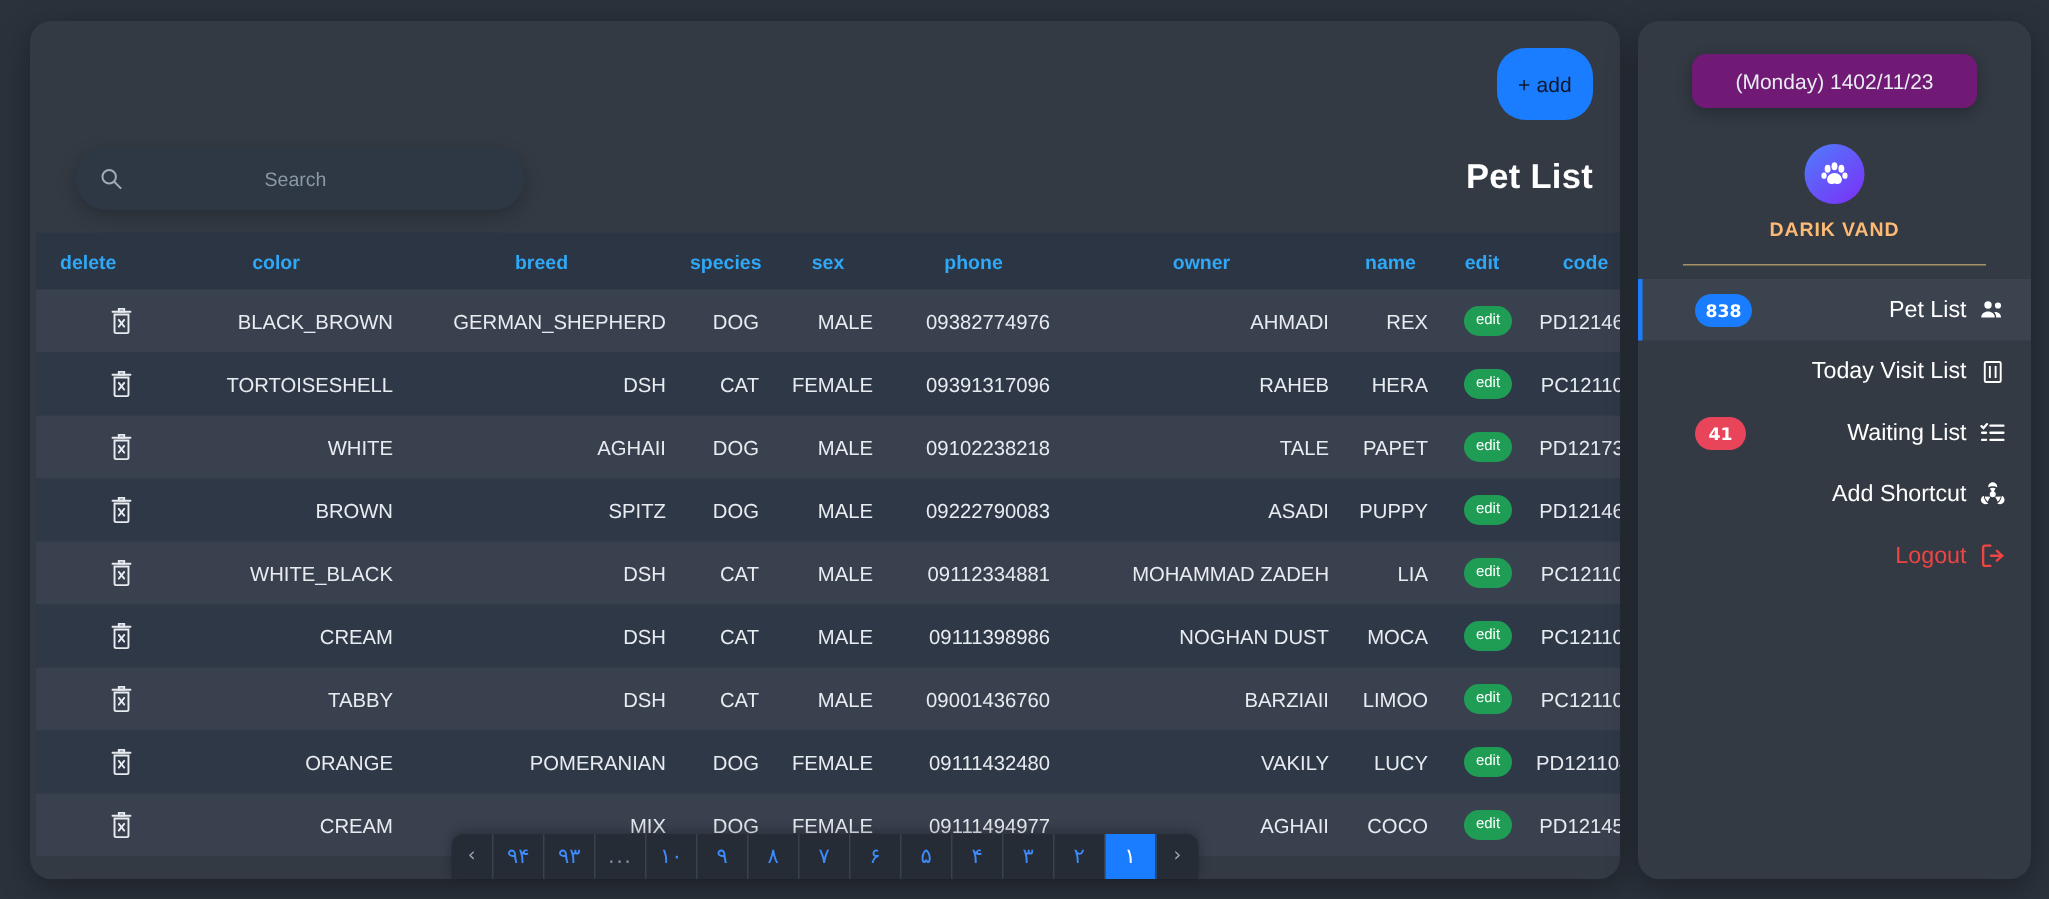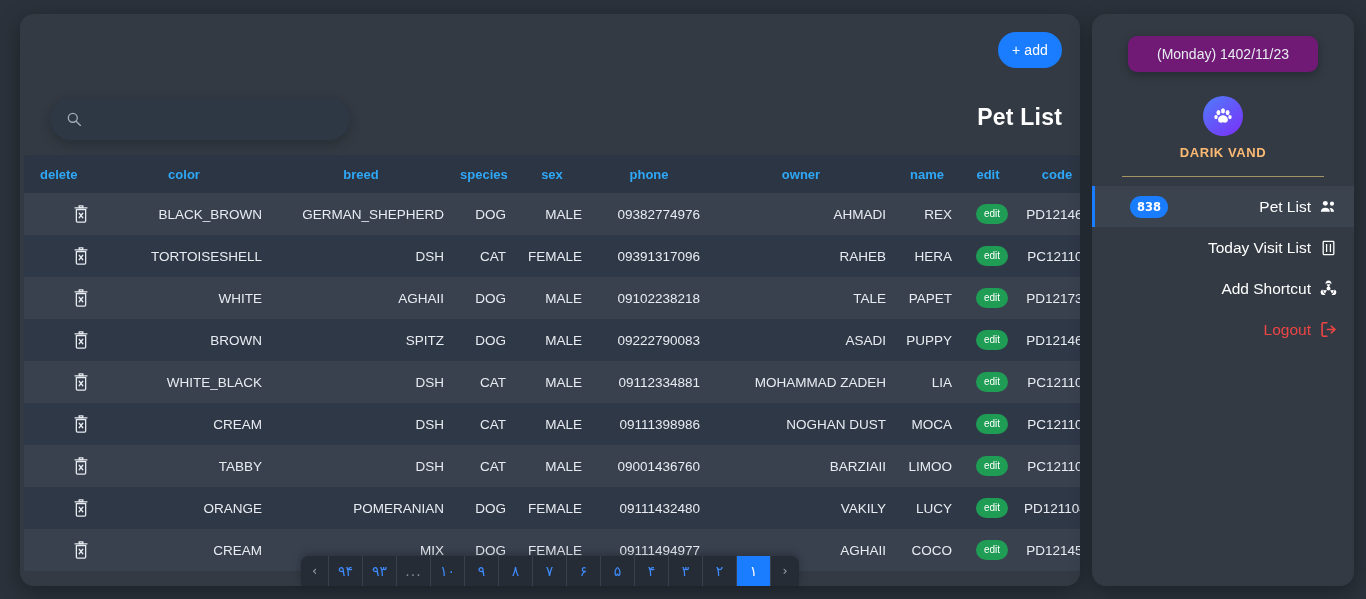--- a/index.html
+++ b/index.html
@@ -22,23 +22,23 @@
     left: 20px; top: 14px;
     width: 1060px; height: 572px;
     background: #333a43;
     border-radius: 14px;
     box-shadow: 0 6px 22px rgba(0,0,0,0.32);
   }
 
   .add-btn {
     position: absolute;
     right: 18px; top: 18px;
-    width: 64px; height: 36px;
+    width: 64px; height: 48px;
     background: #1a7cff;
-    color: #ffffff;
+    color: #0f172a;
     border: none;
     border-radius: 19px;
     font-size: 14px;
     font-family: "Liberation Sans", sans-serif;
     cursor: pointer;
     letter-spacing: .1px;
   }
 
   .search-wrap {
     position: absolute;
@@ -273,20 +273,21 @@
 
   <div class="main-panel">
 
     <button class="add-btn">+ add</button>
 
     <div class="search-wrap">
       <svg class="search-icon" viewBox="0 0 20 20" fill="none" stroke="#cfd6de" stroke-width="1.7">
         <circle cx="8.5" cy="8.5" r="5.6"></circle>
         <line x1="12.7" y1="12.7" x2="18" y2="18" stroke-linecap="round"></line>
       </svg>
+      <input class="search-input" type="text" placeholder="Search" style="">
     </div>
 
     <div class="page-title">Pet List</div>
 
     <div class="table-wrap">
       <table class="pet-table">
         <colgroup>
           <col class="w-delete">
             <col class="w-color">
             <col class="w-breed">
@@ -536,20 +537,34 @@
         <span>Today Visit List</span>
         <span class="nav-icon">
           <svg width="17" height="18" viewBox="0 0 24 24" fill="none" stroke="#ffffff" stroke-width="1.8">
             <rect x="4.5" y="2.6" width="15" height="18.8" rx="1.2"></rect>
             <line x1="9.3" y1="6.4" x2="9.3" y2="17.6"></line>
             <line x1="14.7" y1="6.4" x2="14.7" y2="17.6"></line>
           </svg>
         </span>
       </div>
 
+      <div class="nav-item">
+        <span class="badge red">41</span>
+        <span>Waiting List</span>
+        <span class="nav-icon">
+          <svg width="19" height="19" viewBox="0 0 24 24" fill="none" stroke="#ffffff" stroke-width="1.9" stroke-linecap="round">
+            <line x1="10" y1="6" x2="21" y2="6"></line>
+            <line x1="10" y1="12" x2="21" y2="12"></line>
+            <line x1="10" y1="18" x2="21" y2="18"></line>
+            <path d="M2.5 6.4l1.7 1.7 3-3.4"></path>
+            <line x1="3" y1="12" x2="6.4" y2="12"></line>
+            <line x1="3" y1="18" x2="6.4" y2="18"></line>
+          </svg>
+        </span>
+      </div>
 
       <div class="nav-item">
         <span>Add Shortcut</span>
         <span class="nav-icon">
           <svg width="19" height="19" viewBox="0 0 24 24" fill="#ffffff">
             <circle cx="12" cy="12" r="2.5"></circle>
             <path d="M12 1.8c2.3 0 4 2.1 3.8 4.4-1.1-.7-2.4-1-3.8-1s-2.7.3-3.8 1C8 3.9 9.7 1.8 12 1.8z"></path>
             <path d="M2.6 18.6c-1.2-2 -.3-4.5 1.8-5.4.1 1.3.5 2.6 1.2 3.8.7 1.2 1.6 2.1 2.7 2.8-2.1.9-4.5.8-5.7-1.2z"></path>
             <path d="M21.4 18.6c-1.2 2-3.6 2.1-5.7 1.2 1.1-.7 2-1.6 2.7-2.8.7-1.2 1.1-2.5 1.2-3.8 2.1.9 3 3.4 1.8 5.4z"></path>
             <path d="M12 6.6c.9 0 1.7.2 2.4.5l-2.4 4.1-2.4-4.1c.7-.3 1.5-.5 2.4-.5z"></path>

